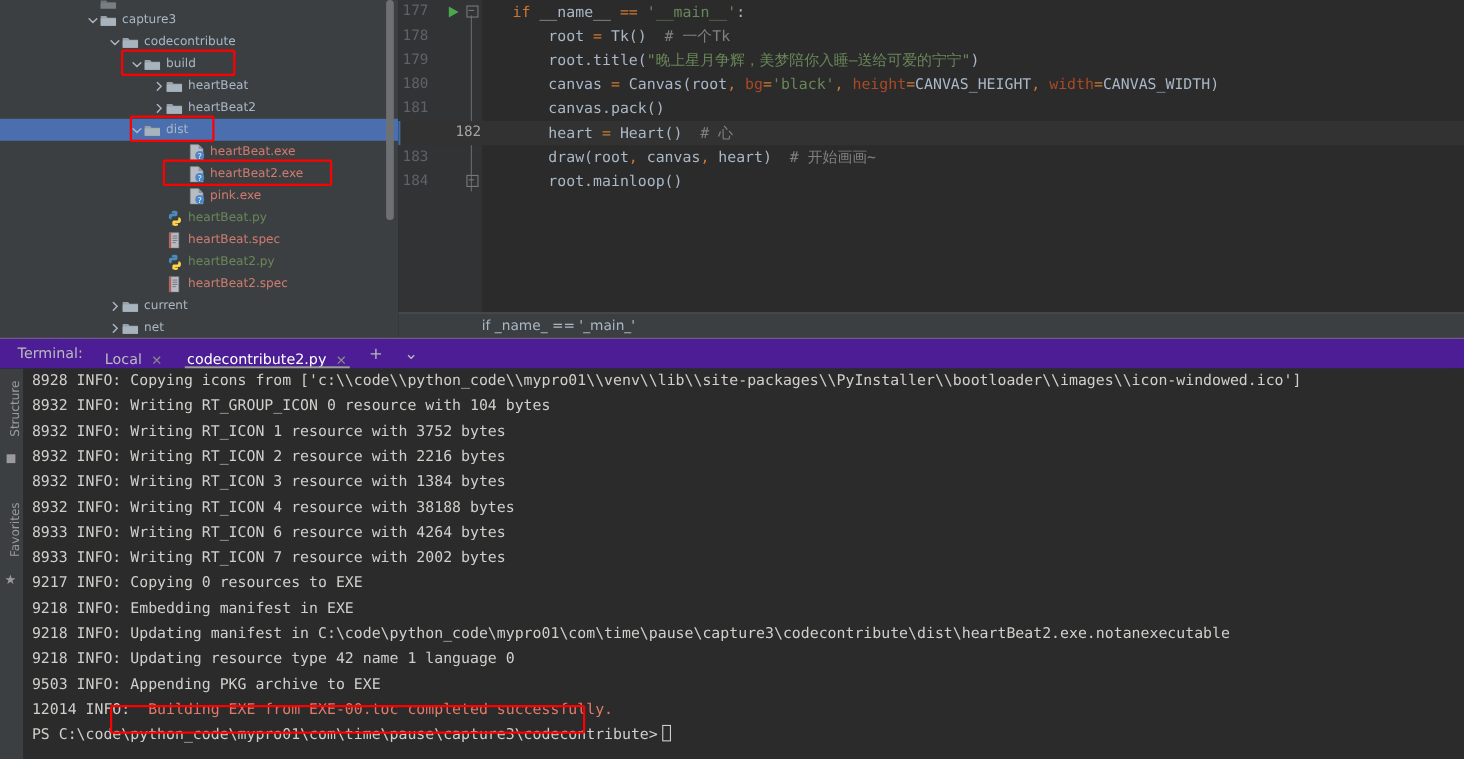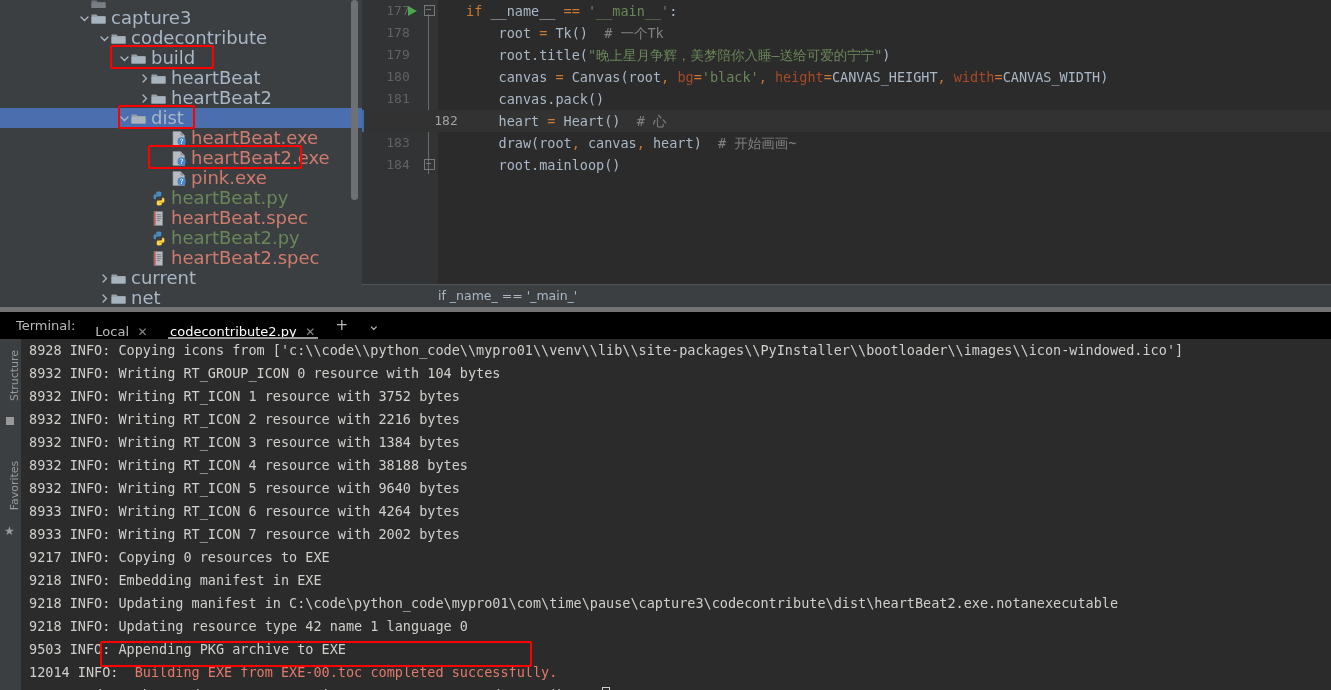--- a/index.html
+++ b/index.html
@@ -78,21 +78,21 @@
   .folder-ico svg { position: absolute; left: 0; top: 4px; }
   .file-ico {
     display: inline-block;
     width: 16px;
     height: 20px;
     position: relative;
     flex: 0 0 16px;
     margin-right: 4px;
   }
   .file-ico svg { position: absolute; left: 1px; top: 3px; }
-  .tree-label { font-size: 18px; }
+  .tree-label { font-size: 11px; }
   .lbl-default { color: #a9b7c6; }
   .lbl-green { color: #6a8759; }
   .lbl-salmon { color: #cf7b6f; }
 
   
   .redbox {
     position: absolute;
     border: 2px solid #ff0000;
     border-radius: 2px;
     pointer-events: none;
@@ -136,23 +136,23 @@
     position: relative;
     height: 22px;
     line-height: 22px;
     white-space: pre;
     font-family: "DejaVu Sans Mono", monospace;
     font-size: 13.5px;
   }
   .cline.current { background: #323232; }
   .lnum {
     position: absolute;
-    left: 16px;
+    left: 4px;
     width: 40px;
-    text-align: center;
+    text-align: left;
     color: #606366;
     font-family: "DejaVu Sans Mono", monospace;
     font-size: 13px;
   }
   .cline.current .lnum { color: #a4a3a3; padding-left: 48px; }
   .run-arrow {
     position: absolute;
     left: 46px;
     top: 6px;
     width: 0; height: 0;
@@ -218,22 +218,22 @@
     position: absolute;
     left: 0;
     top: 307px;
     width: 1331px;
     height: 383px;
     background: #2b2b2b;
   }
   .term-header {
     position: relative;
     height: 27px;
-    background: #000000;
-    border-top: 5px solid #737373;
+    background: #4c1d95;
+    border-top: 1px solid #737373;
     display: flex;
     align-items: center;
   }
   .term-title {
     margin-left: 16px;
     font-size: 13px;
     color: #bbbbbb;
   }
   .term-tab {
     position: relative;
@@ -619,21 +619,20 @@
         <span class="rail-star" style="top:185px;">★</span>
       </div>
 
       <div class="term-lines" id="term-lines">
           <div class="tline">8928 INFO: Copying icons from ['c:\\code\\python_code\\mypro01\\venv\\lib\\site-packages\\PyInstaller\\bootloader\\images\\icon-windowed.ico']</div>
           <div class="tline">8932 INFO: Writing RT_GROUP_ICON 0 resource with 104 bytes</div>
           <div class="tline">8932 INFO: Writing RT_ICON 1 resource with 3752 bytes</div>
           <div class="tline">8932 INFO: Writing RT_ICON 2 resource with 2216 bytes</div>
           <div class="tline">8932 INFO: Writing RT_ICON 3 resource with 1384 bytes</div>
           <div class="tline">8932 INFO: Writing RT_ICON 4 resource with 38188 bytes</div>
-          <div class="tline">8932 INFO: Writing RT_ICON 5 resource with 9640 bytes</div>
           <div class="tline">8933 INFO: Writing RT_ICON 6 resource with 4264 bytes</div>
           <div class="tline">8933 INFO: Writing RT_ICON 7 resource with 2002 bytes</div>
           <div class="tline">9217 INFO: Copying 0 resources to EXE</div>
           <div class="tline">9218 INFO: Embedding manifest in EXE</div>
           <div class="tline">9218 INFO: Updating manifest in C:\code\python_code\mypro01\com\time\pause\capture3\codecontribute\dist\heartBeat2.exe.notanexecutable</div>
           <div class="tline">9218 INFO: Updating resource type 42 name 1 language 0</div>
           <div class="tline">9503 INFO: Appending PKG archive to EXE</div>
           <div class="tline"><span>12014 INFO: </span><span class="hl-success"> Building EXE from EXE-00.toc completed successfully.</span></div>
           <div class="tline"><span>PS C:\code\python_code\mypro01\com\time\pause\capture3\codecontribute&gt;</span><span class="term-caret"></span></div>
         </div>

